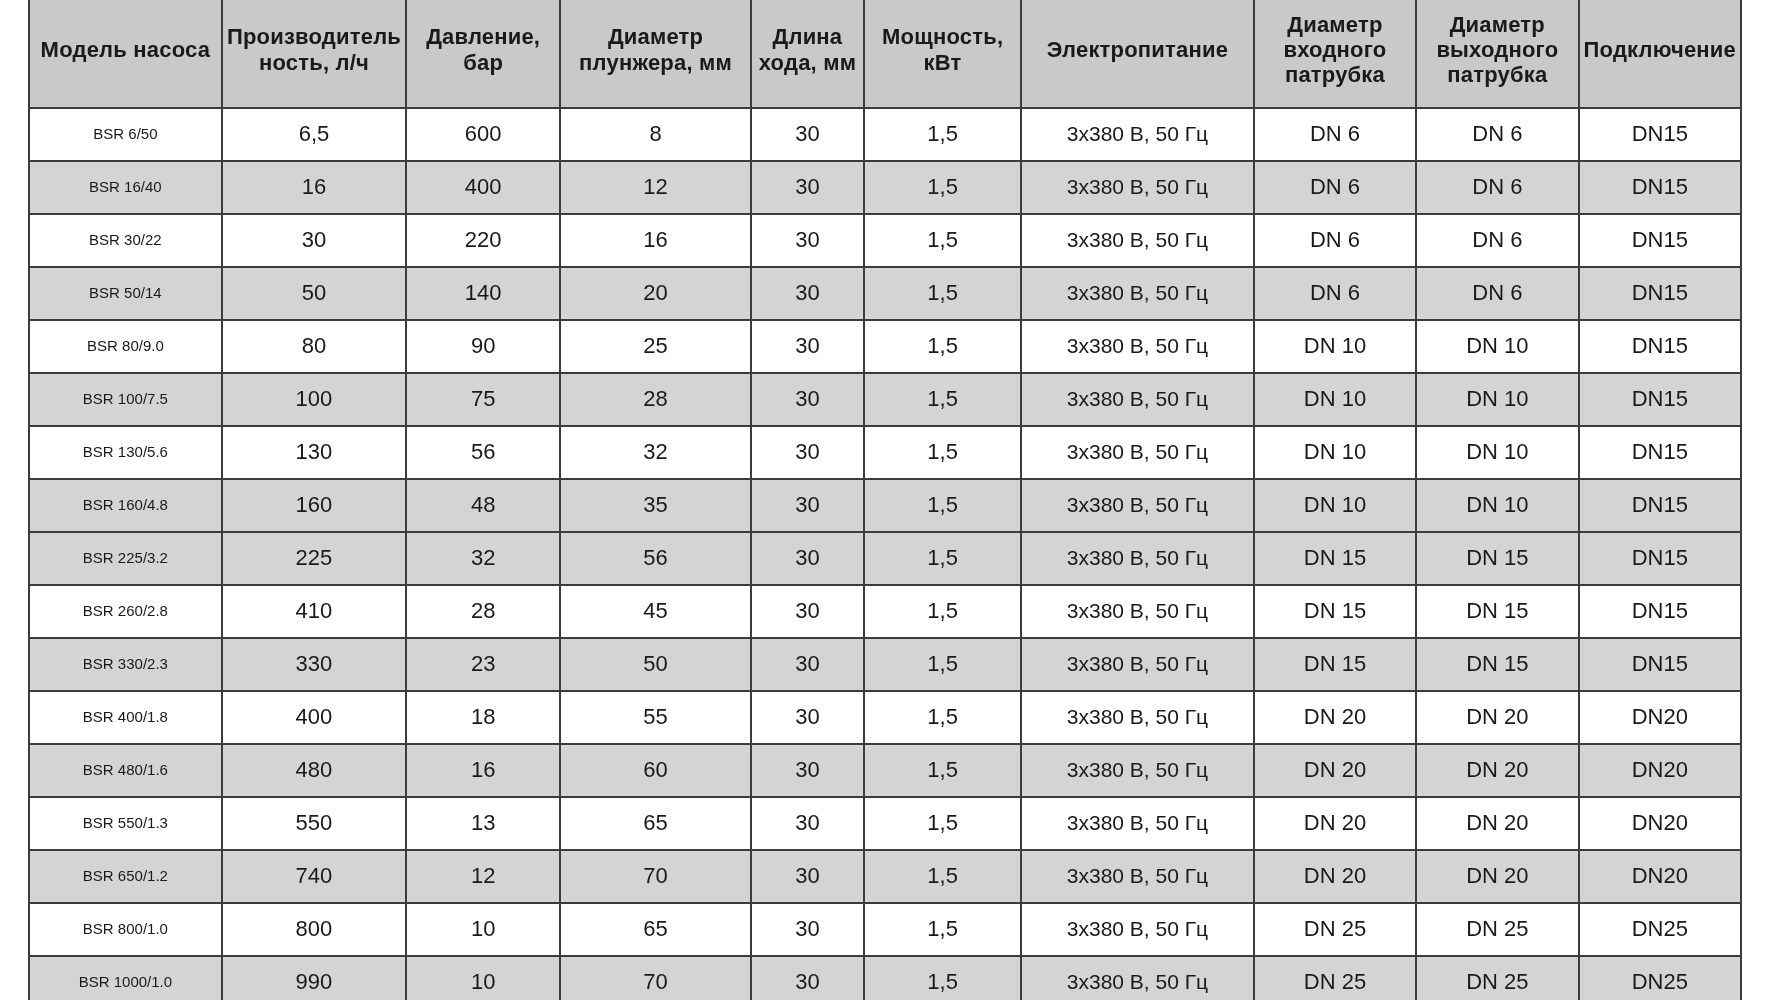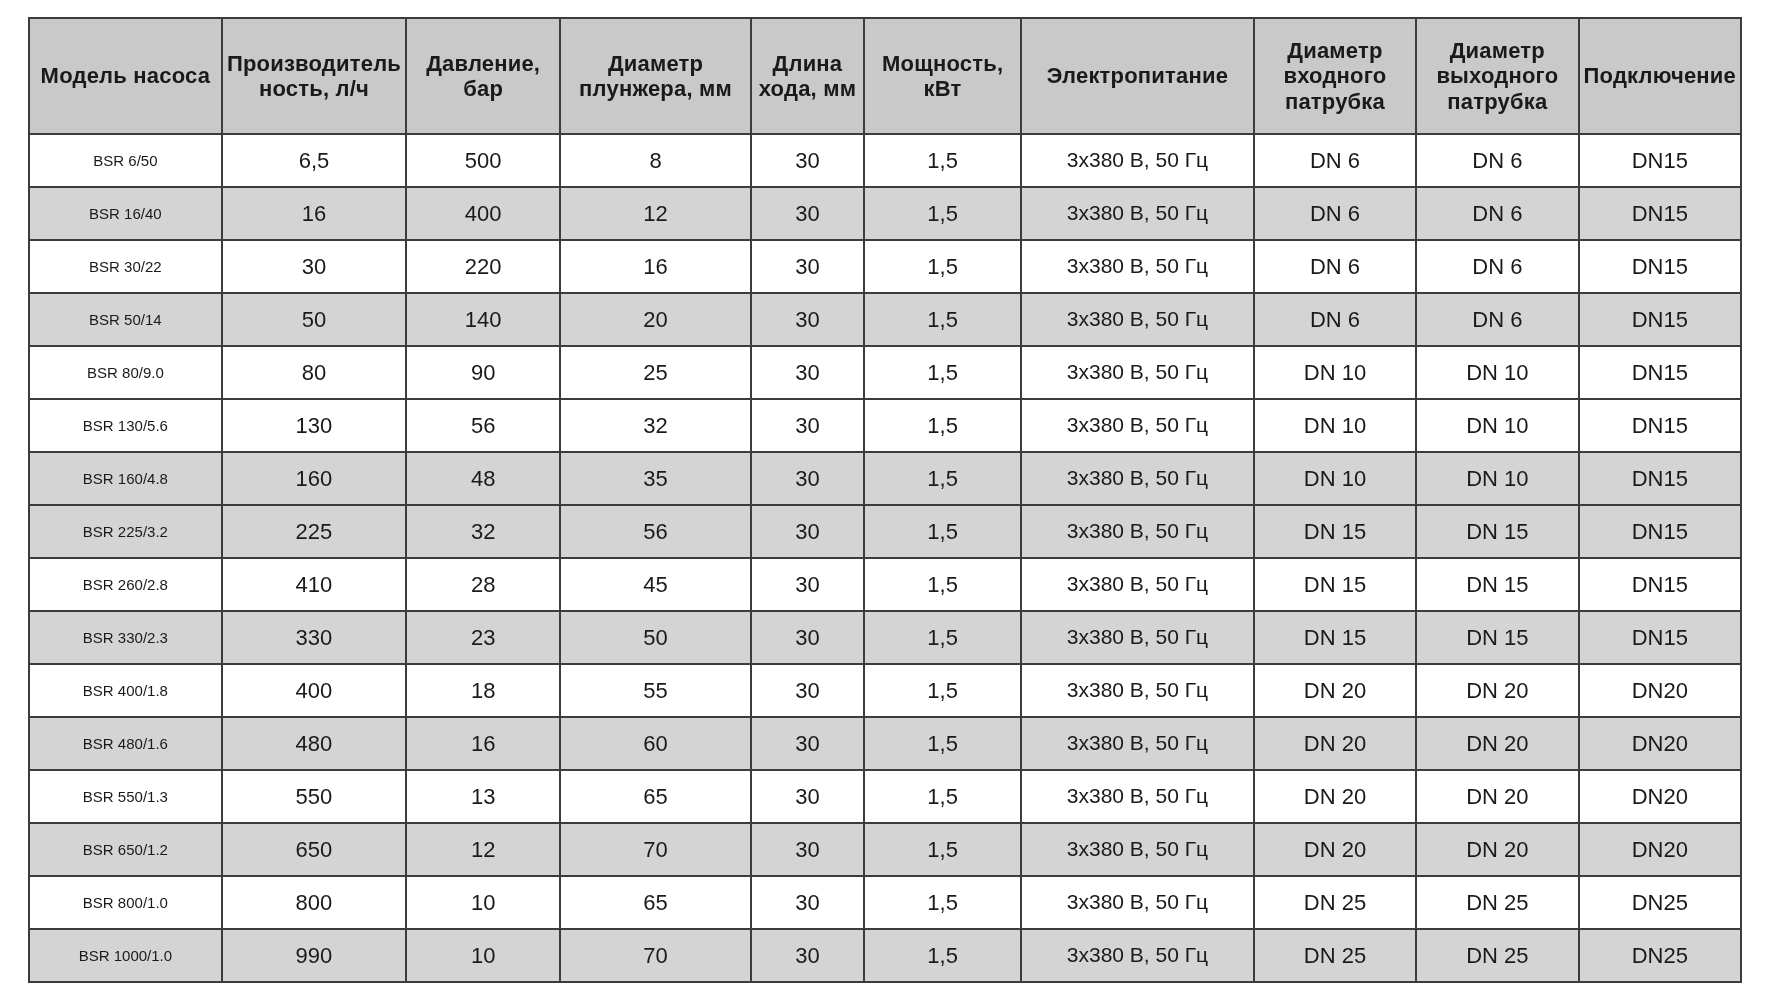--- a/index.html
+++ b/index.html
@@ -108,21 +108,21 @@
           <th>Электропитание</th>
           <th>Диаметр входного патрубка</th>
           <th>Диаметр выходного патрубка</th>
           <th>Подключение</th>
         </tr>
       </thead>
       <tbody>
           <tr class="odd">
             <td class="model">BSR 6/50</td>
             <td>6,5</td>
-            <td>500</td>
+            <td>600</td>
             <td>8</td>
             <td>30</td>
             <td>1,5</td>
             <td class="power-cell">3х380 В, 50 Гц</td>
             <td>DN 6</td>
             <td>DN 6</td>
             <td>DN15</td>
           </tr>
           <tr class="even">
             <td class="model">BSR 16/40</td>
@@ -165,20 +165,32 @@
             <td>80</td>
             <td>90</td>
             <td>25</td>
             <td>30</td>
             <td>1,5</td>
             <td class="power-cell">3х380 В, 50 Гц</td>
             <td>DN 10</td>
             <td>DN 10</td>
             <td>DN15</td>
           </tr>
+          <tr class="even">
+            <td class="model">BSR 100/7.5</td>
+            <td>100</td>
+            <td>75</td>
+            <td>28</td>
+            <td>30</td>
+            <td>1,5</td>
+            <td class="power-cell">3х380 В, 50 Гц</td>
+            <td>DN 10</td>
+            <td>DN 10</td>
+            <td>DN15</td>
+          </tr>
           <tr class="odd">
             <td class="model">BSR 130/5.6</td>
             <td>130</td>
             <td>56</td>
             <td>32</td>
             <td>30</td>
             <td>1,5</td>
             <td class="power-cell">3х380 В, 50 Гц</td>
             <td>DN 10</td>
             <td>DN 10</td>
@@ -263,21 +275,21 @@
             <td>65</td>
             <td>30</td>
             <td>1,5</td>
             <td class="power-cell">3х380 В, 50 Гц</td>
             <td>DN 20</td>
             <td>DN 20</td>
             <td>DN20</td>
           </tr>
           <tr class="even">
             <td class="model">BSR 650/1.2</td>
-            <td>650</td>
+            <td>740</td>
             <td>12</td>
             <td>70</td>
             <td>30</td>
             <td>1,5</td>
             <td class="power-cell">3х380 В, 50 Гц</td>
             <td>DN 20</td>
             <td>DN 20</td>
             <td>DN20</td>
           </tr>
           <tr class="odd">

